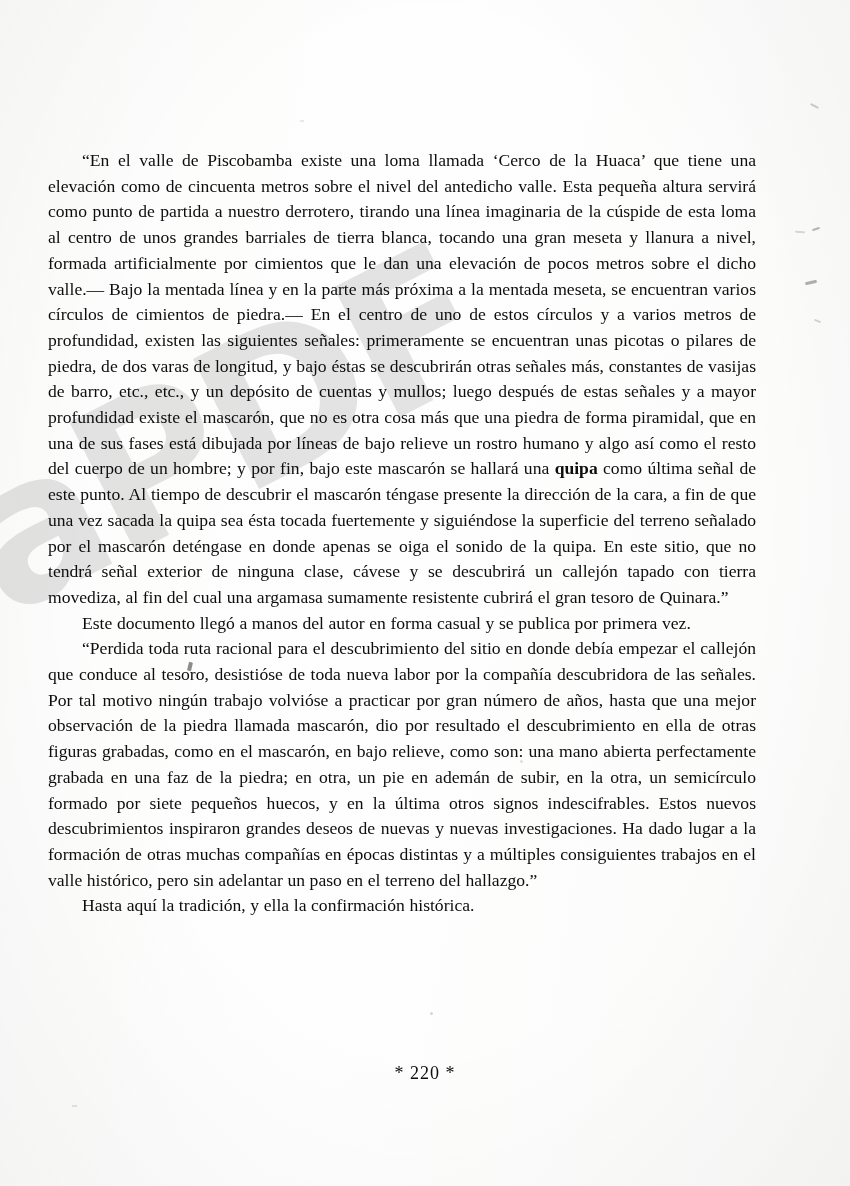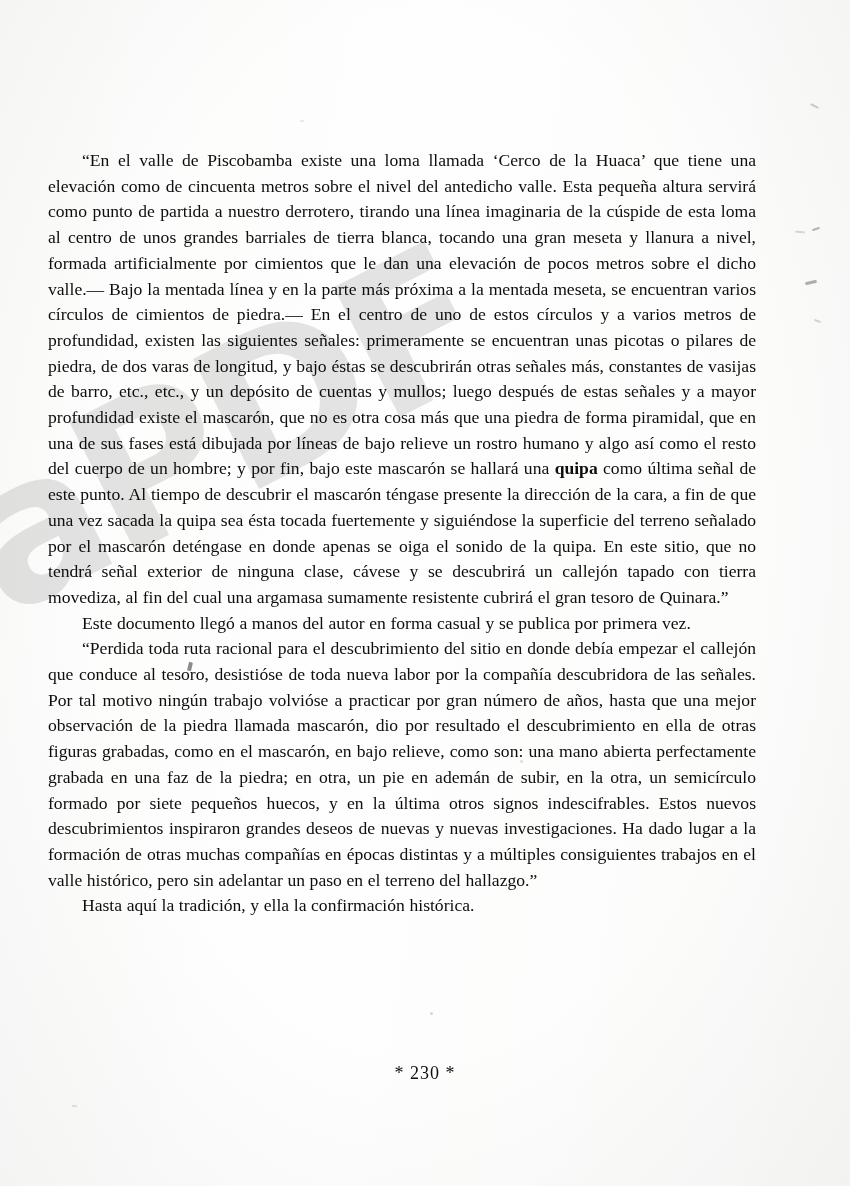--- a/index.html
+++ b/index.html
@@ -113,21 +113,21 @@
 
     <p class="body indent">Este documento llegó a manos del autor en forma casual y se publica por primera vez.</p>
 
 
     <p class="body indent">“Perdida toda ruta racional para el descubrimiento del sitio en donde debía empezar el callejón que conduce al tesoro, desistióse de toda nueva labor por la compañía descubridora de las señales.  Por tal motivo ningún trabajo volvióse a practicar por gran número de años, hasta que una mejor observación de la piedra llamada mascarón, dio por resultado el descubrimiento en ella de otras figuras grabadas, como en el mascarón, en bajo relieve, como son:  una mano abierta perfectamente grabada en una faz de la piedra;  en otra, un pie en ademán de subir, en la otra, un semicírculo formado por siete pequeños huecos, y en la última otros signos indescifrables.  Estos nuevos descubrimientos inspiraron grandes deseos de nuevas y nuevas investigaciones.  Ha dado lugar a la formación de otras muchas compañías en épocas distintas y a múltiples consiguientes trabajos en el valle histórico, pero sin adelantar un paso en el terreno del hallazgo.”</p>
 
     <p class="body indent">Hasta aquí la tradición, y ella la confirmación histórica.</p>
 
   </div>
 
-  <div class="pagenum">* 230 *</div>
+  <div class="pagenum">* 220 *</div>
 
   <span class="speck s1"></span>
   <span class="speck s2"></span>
   <span class="speck s3"></span>
   <span class="speck s4"></span>
   <span class="speck s5"></span>
   <span class="speck s6"></span>
   <span class="speck s7"></span>
   <span class="speck s8"></span>
   <span class="speck s9"></span>

